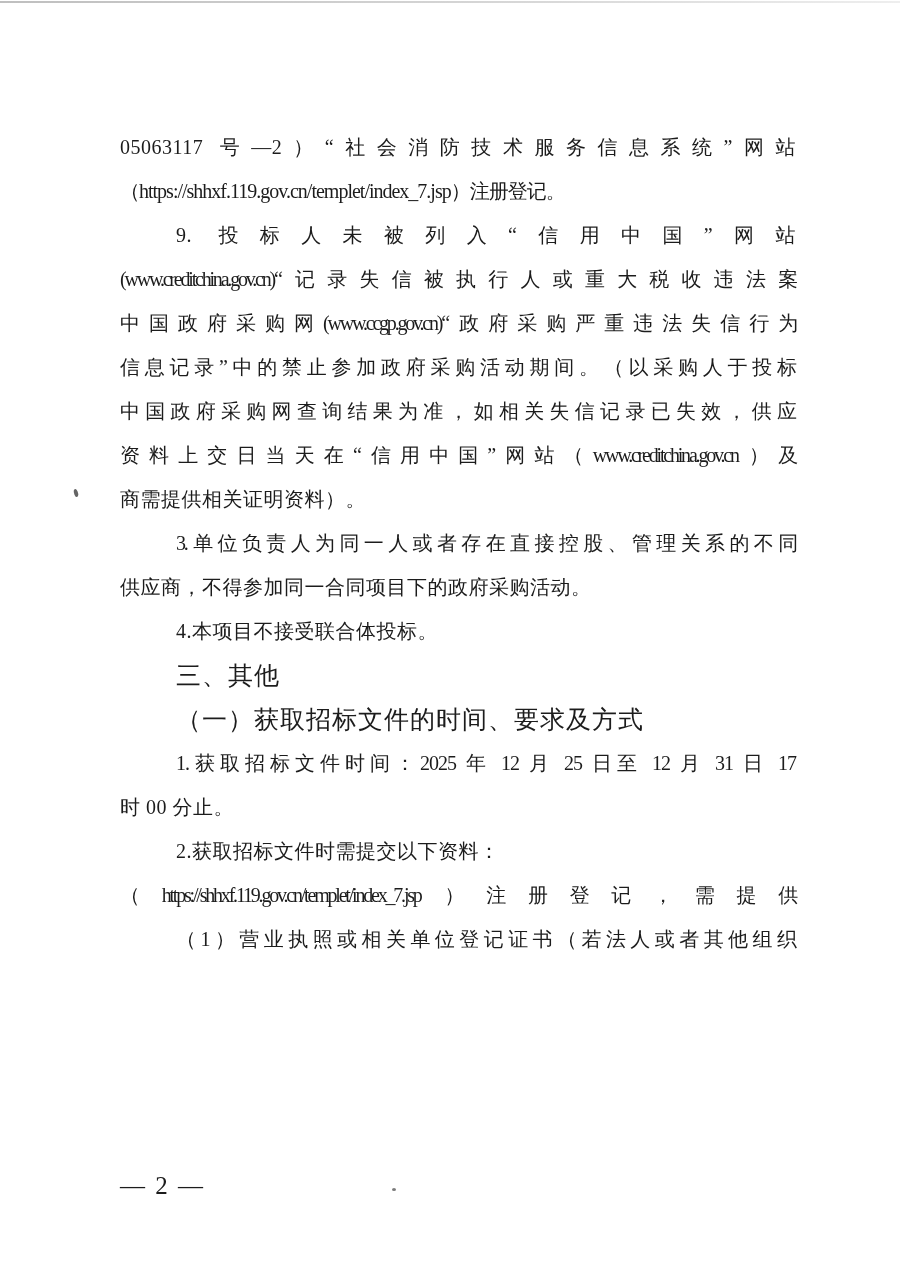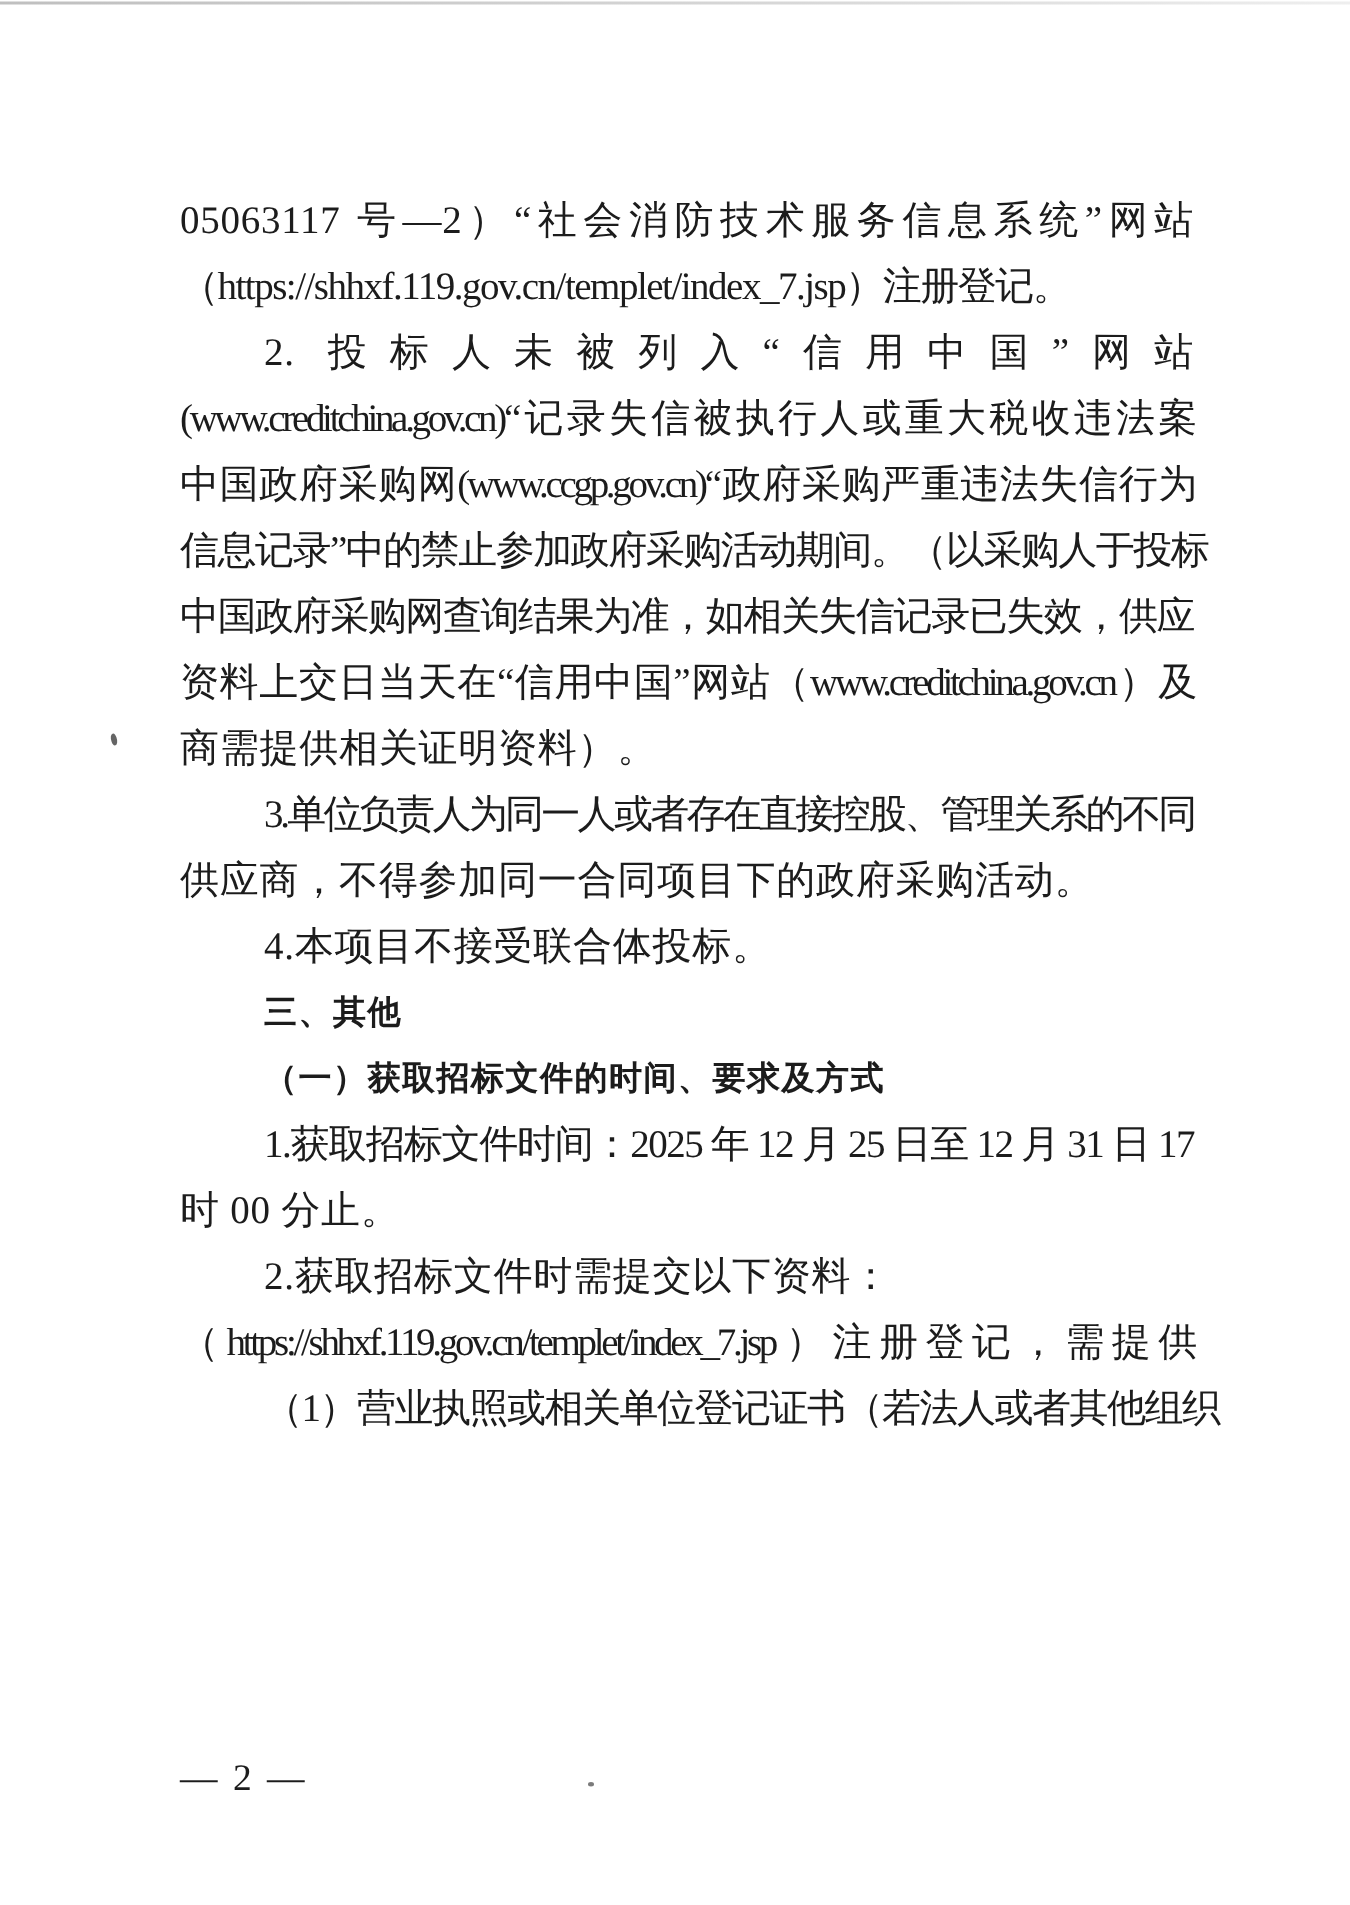--- a/index.html
+++ b/index.html
@@ -35,38 +35,38 @@
     border-radius: 50%;
     opacity: .8;
   }
   .content {
     position: absolute;
     left: 120px;
     top: 125px;
     width: 676px;
   }
   .line {
-    font-size: 26px;
+    font-size: 20px;
     line-height: 44px;
     height: 44px;
     white-space: nowrap;
     text-align: left;
     letter-spacing: 0.5px;
   }
   .fill {
     text-align: justify;
     text-align-last: justify;
   }
   .indent { padding-left: 56px; }
   .t1 { letter-spacing: -1px; }
   .t2 { letter-spacing: -2.2px; }
   .bold {
     font-family: "Liberation Sans", sans-serif;
-    font-weight: 700;
-    font-size: 22px;
+    font-weight: 400;
+    font-size: 25px;
     letter-spacing: 1px;
   }
   .footer {
     position: absolute;
     left: 120px;
     top: 1172px;
     font-size: 25px;
     letter-spacing: 2px;
     color: #1c1c1c;
     font-family: "Liberation Serif", serif;
@@ -76,21 +76,21 @@
 <body>
 
 <div class="page">
   <div class="scan-top-line"></div>
   <div class="speck-left"></div>
   <div class="speck-bottom"></div>
 
   <div class="content">
     <div class="line fill">05063117 号—2）“社会消防技术服务信息系统”网站</div>
     <div class="line t1">（https://shhxf.119.gov.cn/templet/index_7.jsp）注册登记。</div>
-    <div class="line fill indent">2. 投标人未被列入“信用中国”网站</div>
+    <div class="line fill indent">9. 投标人未被列入“信用中国”网站</div>
     <div class="line fill t2">(www.creditchina.gov.cn)“记录失信被执行人或重大税收违法案</div>
     <div class="line fill t2">中国政府采购网(www.ccgp.gov.cn)“政府采购严重违法失信行为</div>
     <div class="line fill t1">信息记录”中的禁止参加政府采购活动期间。（以采购人于投标</div>
     <div class="line fill t1">中国政府采购网查询结果为准，如相关失信记录已失效，供应</div>
     <div class="line fill t2">资料上交日当天在“信用中国”网站（www.creditchina.gov.cn）及</div>
     <div class="line">商需提供相关证明资料）。</div>
     <div class="line fill indent t2">3.单位负责人为同一人或者存在直接控股、管理关系的不同</div>
     <div class="line">供应商，不得参加同一合同项目下的政府采购活动。</div>
     <div class="line indent">4.本项目不接受联合体投标。</div>
     <div class="line indent bold">三、其他</div>

